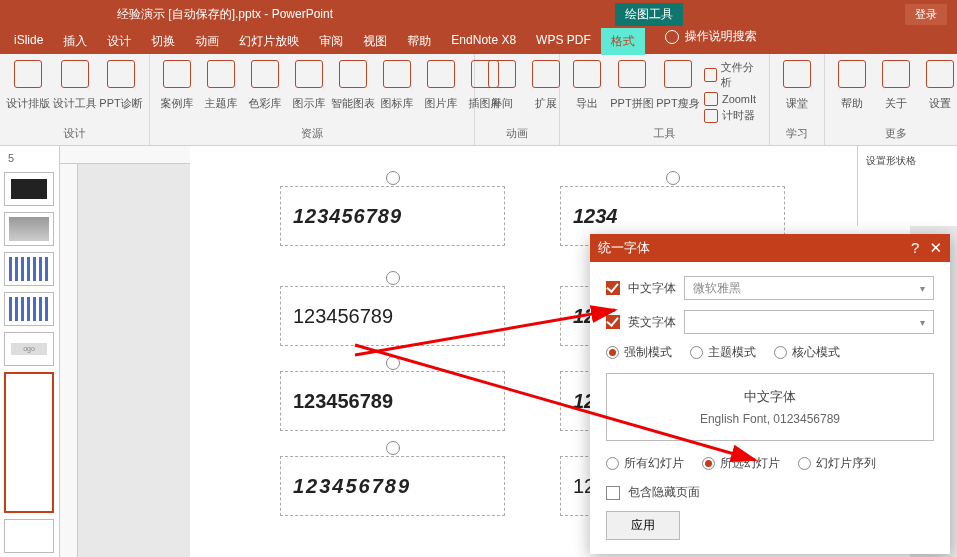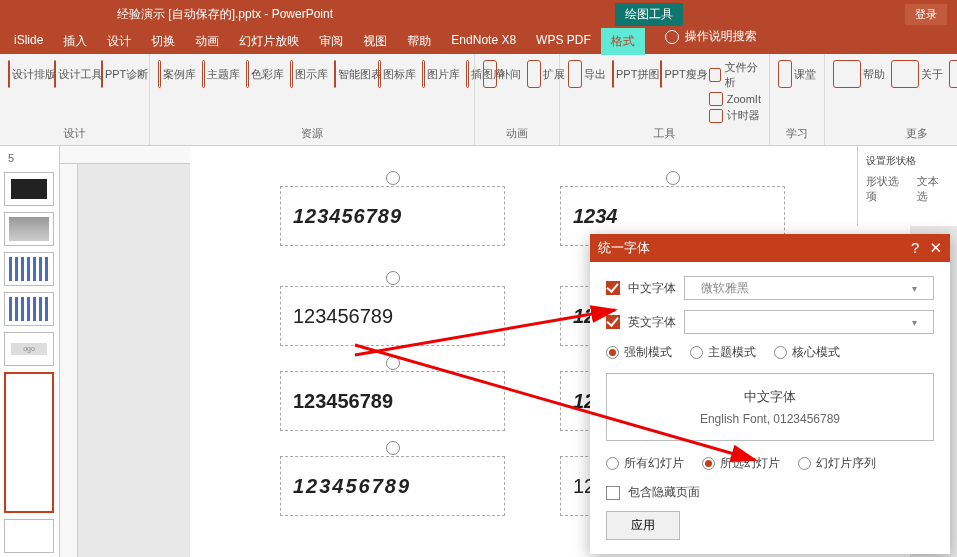--- a/index.html
+++ b/index.html
@@ -16,21 +16,21 @@
 .tab { color: #fff; font-size: 12px; padding: 5px 10px; cursor: pointer; }
 .tab.active { background: #5eead4; color: #b7472a; }
 .tell-me { color: #fff; font-size: 12px; margin-left: 20px; display: flex; align-items: center; }
 .bulb { width: 14px; height: 14px; border: 1px solid #fff; border-radius: 50%; margin-right: 6px; position: relative; }
 
 
 .ribbon { height: 92px; background: #f3f3f3; border-bottom: 1px solid #d0d0d0; display: flex; }
 .rgroup { border-right: 1px solid #d8d8d8; padding: 6px 8px 2px; display: flex; flex-direction: column; }
 .rgroup .items { display: flex; flex: 1; gap: 6px; align-items: flex-start; }
 .rgroup .glabel { text-align: center; font-size: 11px; color: #666; padding: 2px 0; }
-.ritem { display: flex; align-items: center; gap: 2px; cursor: pointer; min-width: 38px; }
+.ritem { display: flex; flex-direction: column; align-items: center; gap: 8px; cursor: pointer; min-width: 38px; }
 .ritem .ricon { width: 28px; height: 28px; border: 1.5px solid #b7472a; border-radius: 3px; }
 .ritem .rlabel { font-size: 11px; color: #555; white-space: nowrap; }
 .rstack { display: flex; flex-direction: column; gap: 2px; font-size: 11px; color: #555; }
 .rstack div { display: flex; align-items: center; gap: 4px; cursor: pointer; }
 .smicon { width: 14px; height: 14px; border: 1px solid #b7472a; border-radius: 2px; }
 .rgroup.n1 { width: 150px; }
 .rgroup.n2 { width: 325px; }
 .rgroup.n3 { width: 85px; }
 .rgroup.n4 { width: 210px; }
 .rgroup.n5 { width: 55px; }
@@ -71,21 +71,21 @@
 .dialog { position: absolute; left: 590px; top: 234px; width: 360px; background: #fff; box-shadow: 0 4px 16px rgba(0,0,0,0.3); }
 .dlg-title { background: #c43e1c; color: #fff; height: 28px; display: flex; align-items: center; justify-content: space-between; padding: 0 8px; font-size: 13px; }
 .dlg-title .btns { display: flex; gap: 10px; }
 .dlg-title .xbtn { cursor: pointer; font-size: 15px; }
 .dlg-body { padding: 14px 16px; font-size: 12px; color: #444; }
 .frow { display: flex; align-items: center; margin-bottom: 10px; gap: 8px; }
 .chk { width: 14px; height: 14px; background: #c43e1c; position: relative; flex-shrink: 0; }
 .chk::after { content: ""; position: absolute; left: 3px; top: 0px; width: 5px; height: 9px; border: solid #fff; border-width: 0 2px 2px 0; transform: rotate(40deg); }
 .chk.empty { background: #fff; border: 1px solid #888; }
 .chk.empty::after { display: none; }
-.sel { flex: 1; height: 24px; border: 1px solid #bbb; display: flex; align-items: center; justify-content: space-between; padding: 0 16px; color: #888; cursor: pointer; }
+.sel { flex: 1; height: 24px; border: 1px solid #bbb; display: flex; align-items: center; justify-content: space-between; padding: 0 8px; color: #888; cursor: pointer; }
 .sel .caret { font-size: 10px; color: #888; }
 .radio { width: 13px; height: 13px; border: 1px solid #888; border-radius: 50%; position: relative; flex-shrink: 0; }
 .radio.on::after { content: ""; position: absolute; inset: 2px; background: #c43e1c; border-radius: 50%; }
 .radio-row { display: flex; gap: 18px; margin-bottom: 12px; }
 .radio-opt { display: flex; align-items: center; gap: 5px; cursor: pointer; }
 .preview { border: 1px solid #bbb; padding: 14px; text-align: center; margin-bottom: 14px; }
 .preview .p1 { font-size: 13px; margin-bottom: 6px; }
 .preview .p2 { font-size: 12px; color: #666; }
 .apply-btn { border: 1px solid #bbb; background: #f0f0f0; padding: 5px 24px; cursor: pointer; font-size: 12px; }
 
@@ -303,24 +303,20 @@
       <div class="txtbox tb-b4">
           <div class="rot"></div>
           <span>1234</span>
         </div>
     </div>
   </div>
 </div>
 
 <div class="rightpanel">
   <div class="ttl">设置形状格</div>
-  <div class="sub">
-    <span>形状选项</span>
-    <span>文本选</span>
-  </div>
 </div>
 
 <div class="dialog">
   <div class="dlg-title">
     <span>统一字体</span>
     <span class="btns">
       <span class="xbtn">?</span>
       <span class="xbtn">✕</span>
     </span>
   </div>

